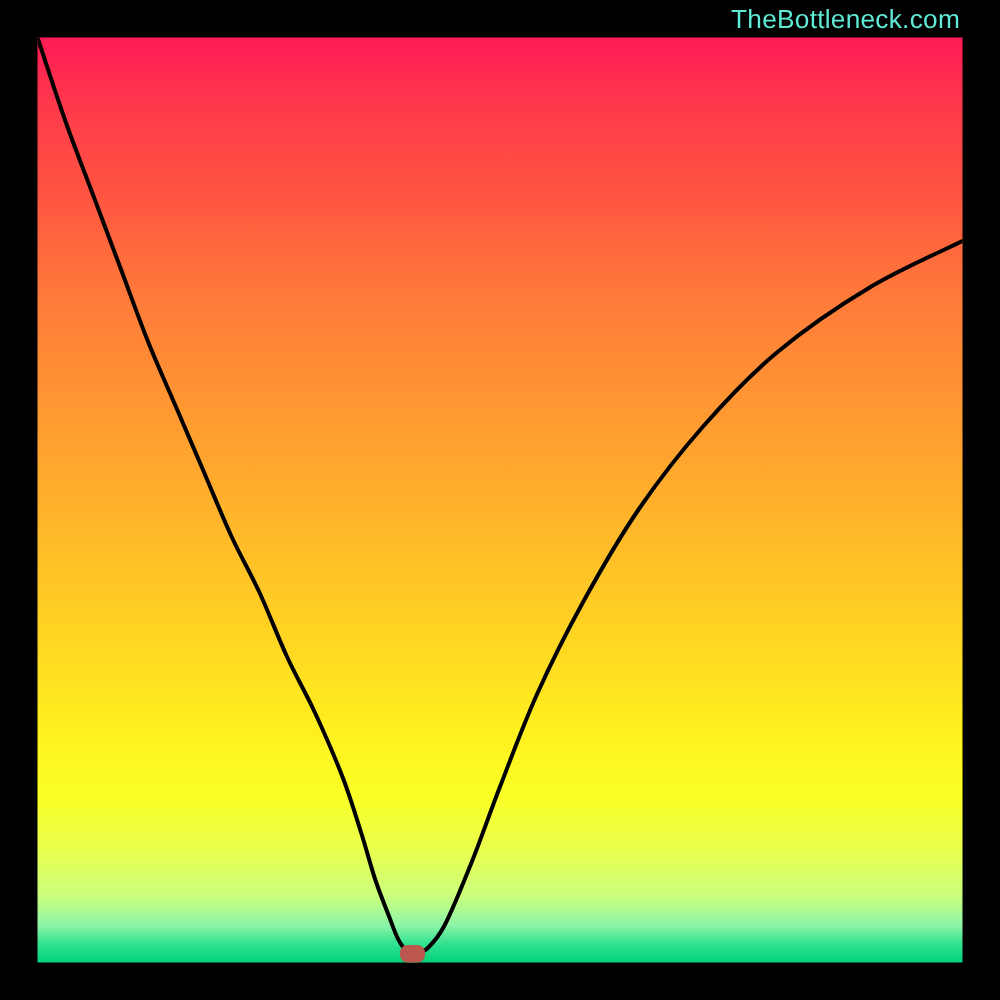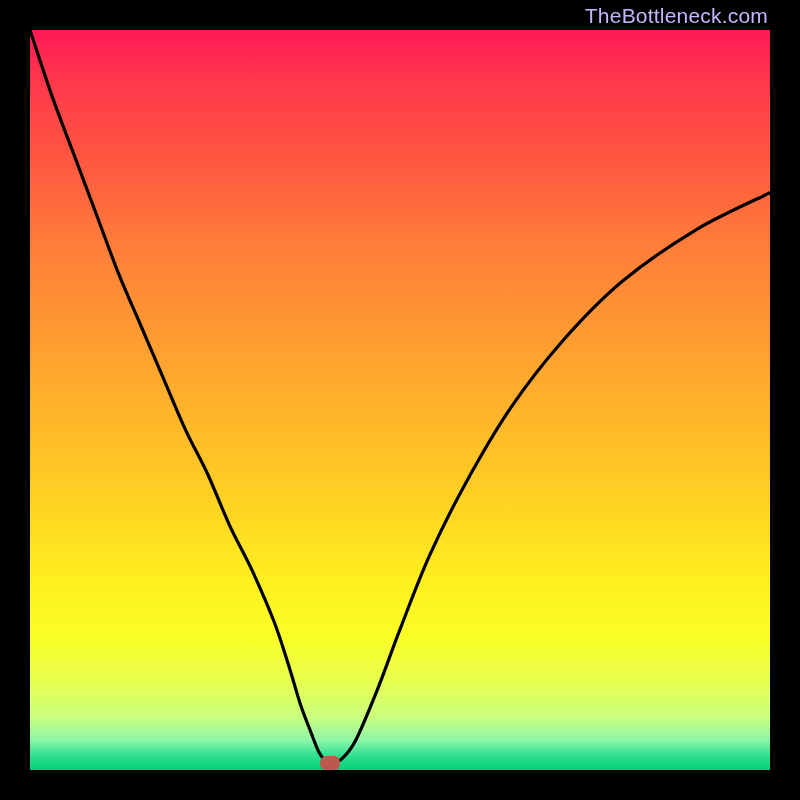--- a/index.html
+++ b/index.html
@@ -41,21 +41,21 @@
       #00d27a 100%
     );
     box-sizing: border-box;
   }
   .watermark {
     position: absolute;
     top: 4px;
     right: 32px;
     font-family: Arial, Helvetica, sans-serif;
     font-size: 21px;
-    color: #c4b5fd;
+    color: #5eead4;
     letter-spacing: 0.2px;
   }
   svg.curve {
     position: absolute;
     left: 0;
     top: 0;
     width: 740px;
     height: 740px;
   }
   .marker {

